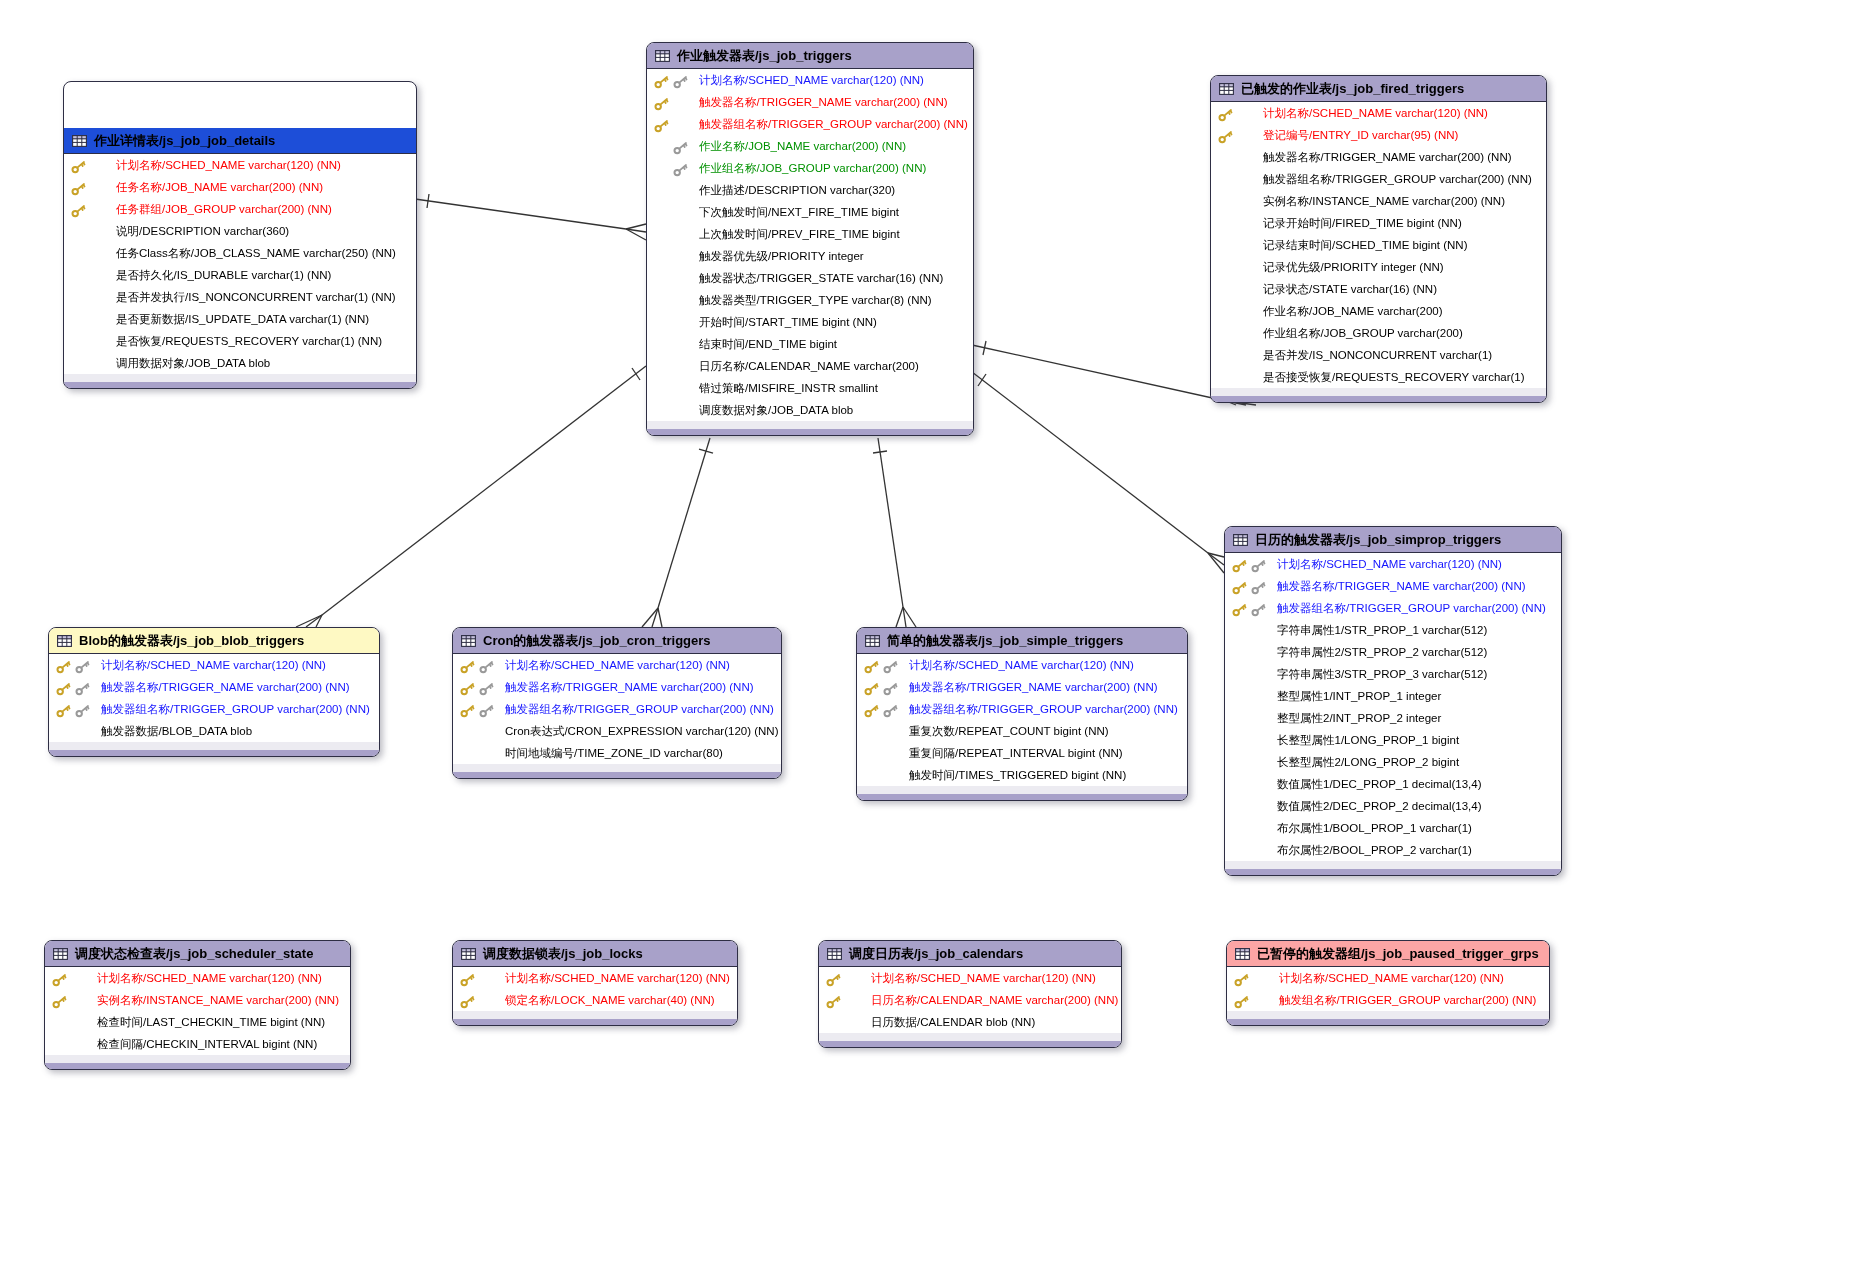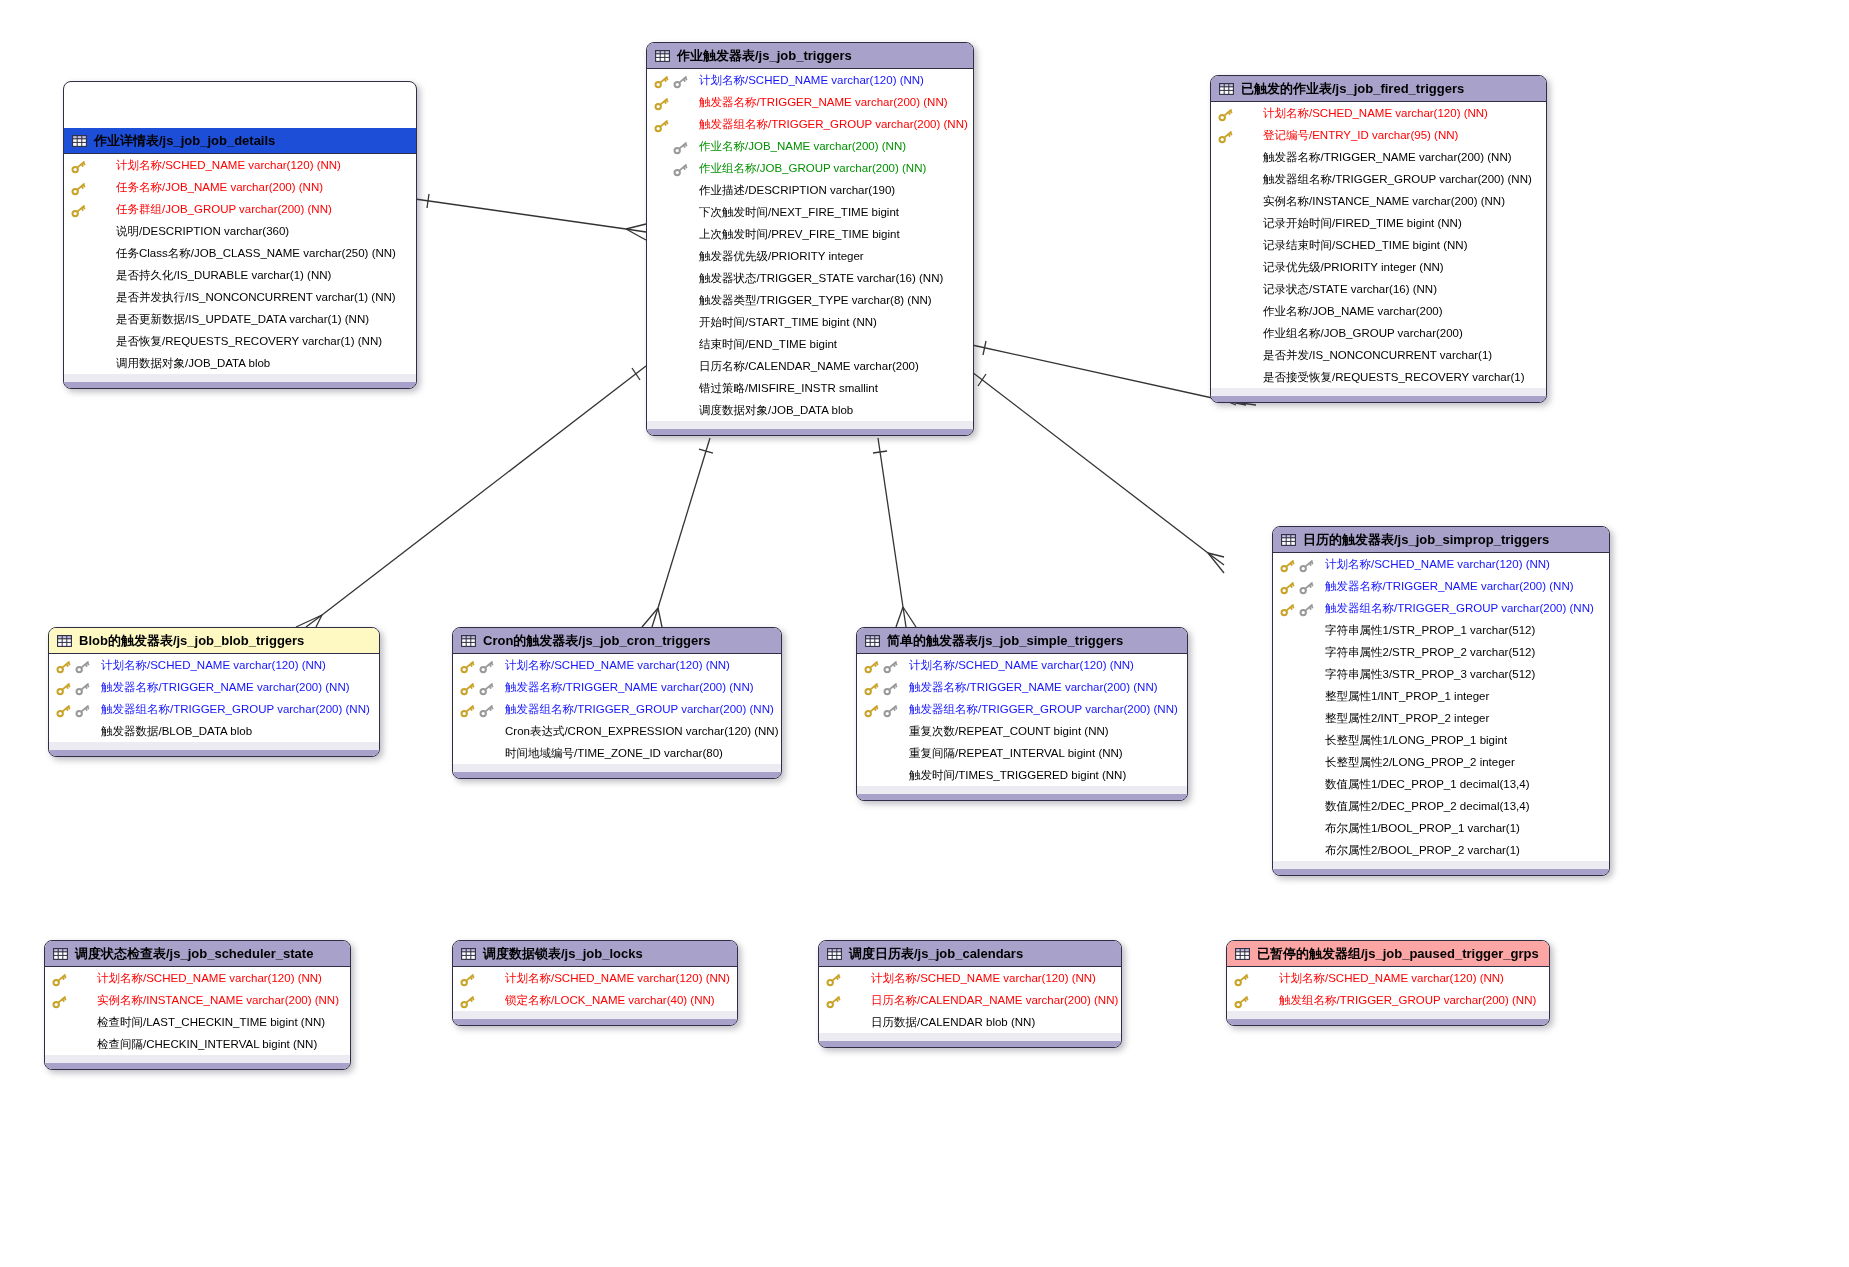--- a/index.html
+++ b/index.html
@@ -170,21 +170,21 @@
         <span class="ctext" style="color: rgb(0, 145, 0);">作业名称/JOB_NAME varchar(200) (NN)</span>
       </div>
       <div class="trow">
         <span class="kslot k2"><svg width="15" height="15" viewBox="0 0 15 15">
             <circle cx="4.2" cy="10.6" r="2.7" fill="none" stroke="#999999" stroke-width="2"></circle>
             <path d="M6.6 8.4 L13 3 M10.6 5 L11.7 7 M12.4 3.6 L13.5 5.5" fill="none" stroke="#999999" stroke-width="1.8" stroke-linecap="round"></path>
           </svg></span>
         <span class="ctext" style="color: rgb(0, 145, 0);">作业组名称/JOB_GROUP varchar(200) (NN)</span>
       </div>
       <div class="trow">
-        <span class="ctext" style="color: rgb(0, 0, 0);">作业描述/DESCRIPTION varchar(190)</span>
+        <span class="ctext" style="color: rgb(0, 0, 0);">作业描述/DESCRIPTION varchar(320)</span>
       </div>
       <div class="trow">
         <span class="ctext" style="color: rgb(0, 0, 0);">下次触发时间/NEXT_FIRE_TIME bigint</span>
       </div>
       <div class="trow">
         <span class="ctext" style="color: rgb(0, 0, 0);">上次触发时间/PREV_FIRE_TIME bigint</span>
       </div>
       <div class="trow">
         <span class="ctext" style="color: rgb(0, 0, 0);">触发器优先级/PRIORITY integer</span>
       </div>
@@ -433,21 +433,21 @@
       </div>
       <div class="trow">
         <span class="ctext" style="color: rgb(0, 0, 0);">重复间隔/REPEAT_INTERVAL bigint (NN)</span>
       </div>
       <div class="trow">
         <span class="ctext" style="color: rgb(0, 0, 0);">触发时间/TIMES_TRIGGERED bigint (NN)</span>
       </div>
       <div class="tfoot" style="background: rgb(236, 235, 241);"></div>
       <div class="tband" style="background: rgb(168, 161, 201);"></div>
     </div>
-    <div class="tbl" style="left: 1224px; top: 526px; width: 336px; margin-left: 48px;">
+    <div class="tbl" style="left: 1224px; top: 526px; width: 336px;">
       <div class="thead" style="background: rgb(168, 161, 201);">
         <span style="display: inline-flex;">
           <svg width="15" height="12" viewBox="0 0 15 12">
             <rect x="0.6" y="0.6" width="13.8" height="10.8" fill="#ffffff" stroke="#2e2e44" stroke-width="1.1"></rect>
             <rect x="0.6" y="0.6" width="13.8" height="3.2" fill="#c6c1dd" stroke="#2e2e44" stroke-width="1.1"></rect>
             <line x1="5.2" y1="0.6" x2="5.2" y2="11.4" stroke="#2e2e44" stroke-width="1"></line>
             <line x1="9.8" y1="0.6" x2="9.8" y2="11.4" stroke="#2e2e44" stroke-width="1"></line>
             <line x1="0.6" y1="7.4" x2="14.4" y2="7.4" stroke="#2e2e44" stroke-width="1"></line>
           </svg>
         </span>
@@ -498,21 +498,21 @@
       <div class="trow">
         <span class="ctext" style="color: rgb(0, 0, 0);">整型属性1/INT_PROP_1 integer</span>
       </div>
       <div class="trow">
         <span class="ctext" style="color: rgb(0, 0, 0);">整型属性2/INT_PROP_2 integer</span>
       </div>
       <div class="trow">
         <span class="ctext" style="color: rgb(0, 0, 0);">长整型属性1/LONG_PROP_1 bigint</span>
       </div>
       <div class="trow">
-        <span class="ctext" style="color: rgb(0, 0, 0);">长整型属性2/LONG_PROP_2 integer</span>
+        <span class="ctext" style="color: rgb(0, 0, 0);">长整型属性2/LONG_PROP_2 bigint</span>
       </div>
       <div class="trow">
         <span class="ctext" style="color: rgb(0, 0, 0);">数值属性1/DEC_PROP_1 decimal(13,4)</span>
       </div>
       <div class="trow">
         <span class="ctext" style="color: rgb(0, 0, 0);">数值属性2/DEC_PROP_2 decimal(13,4)</span>
       </div>
       <div class="trow">
         <span class="ctext" style="color: rgb(0, 0, 0);">布尔属性1/BOOL_PROP_1 varchar(1)</span>
       </div>

